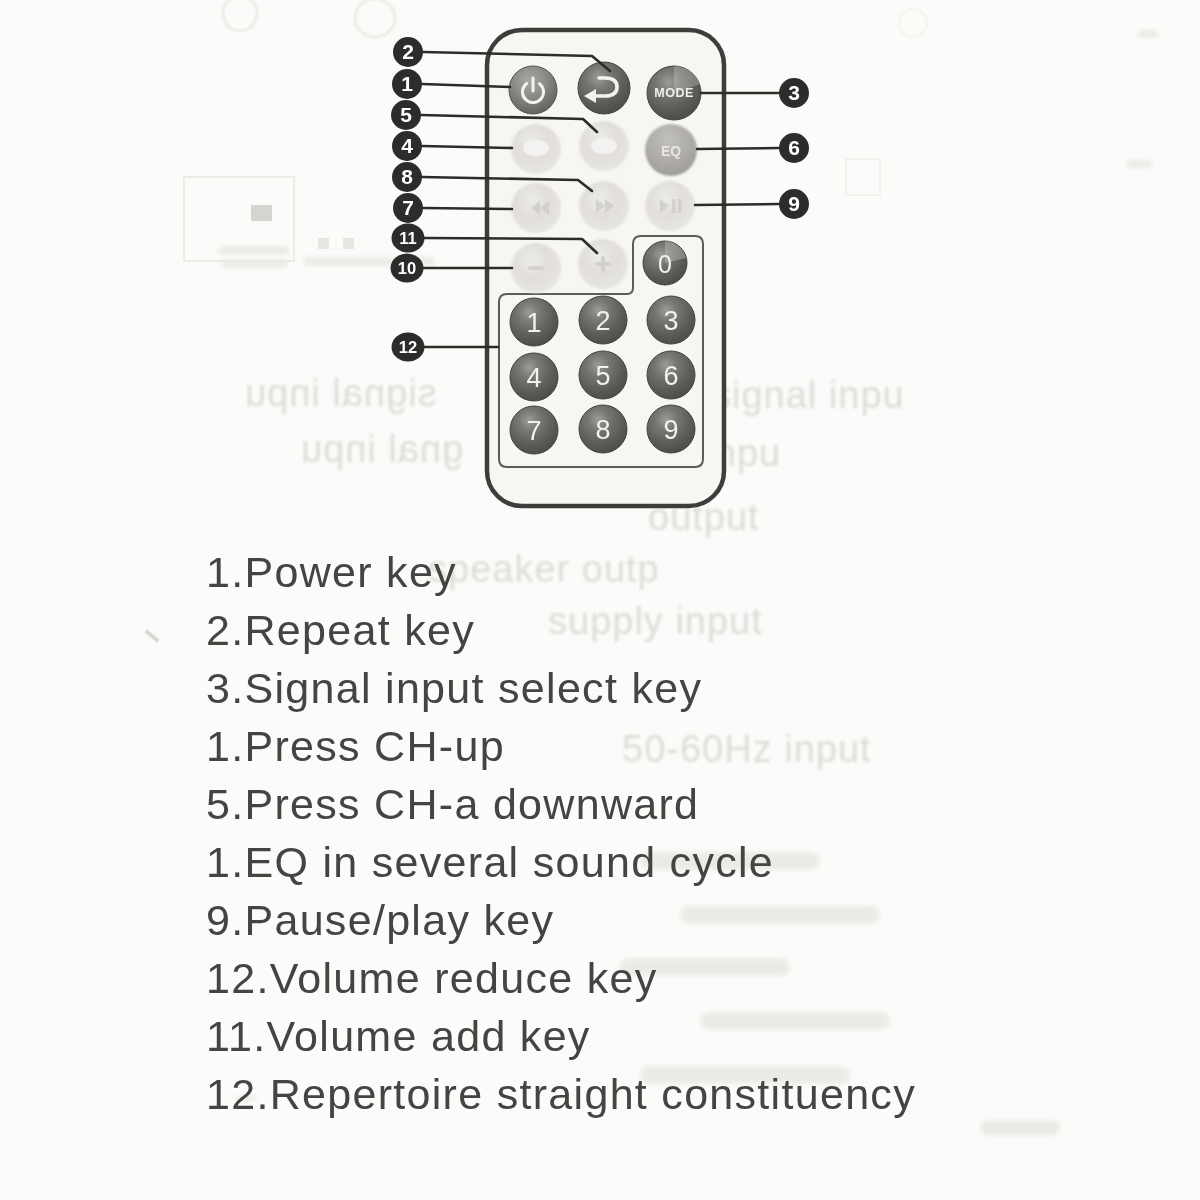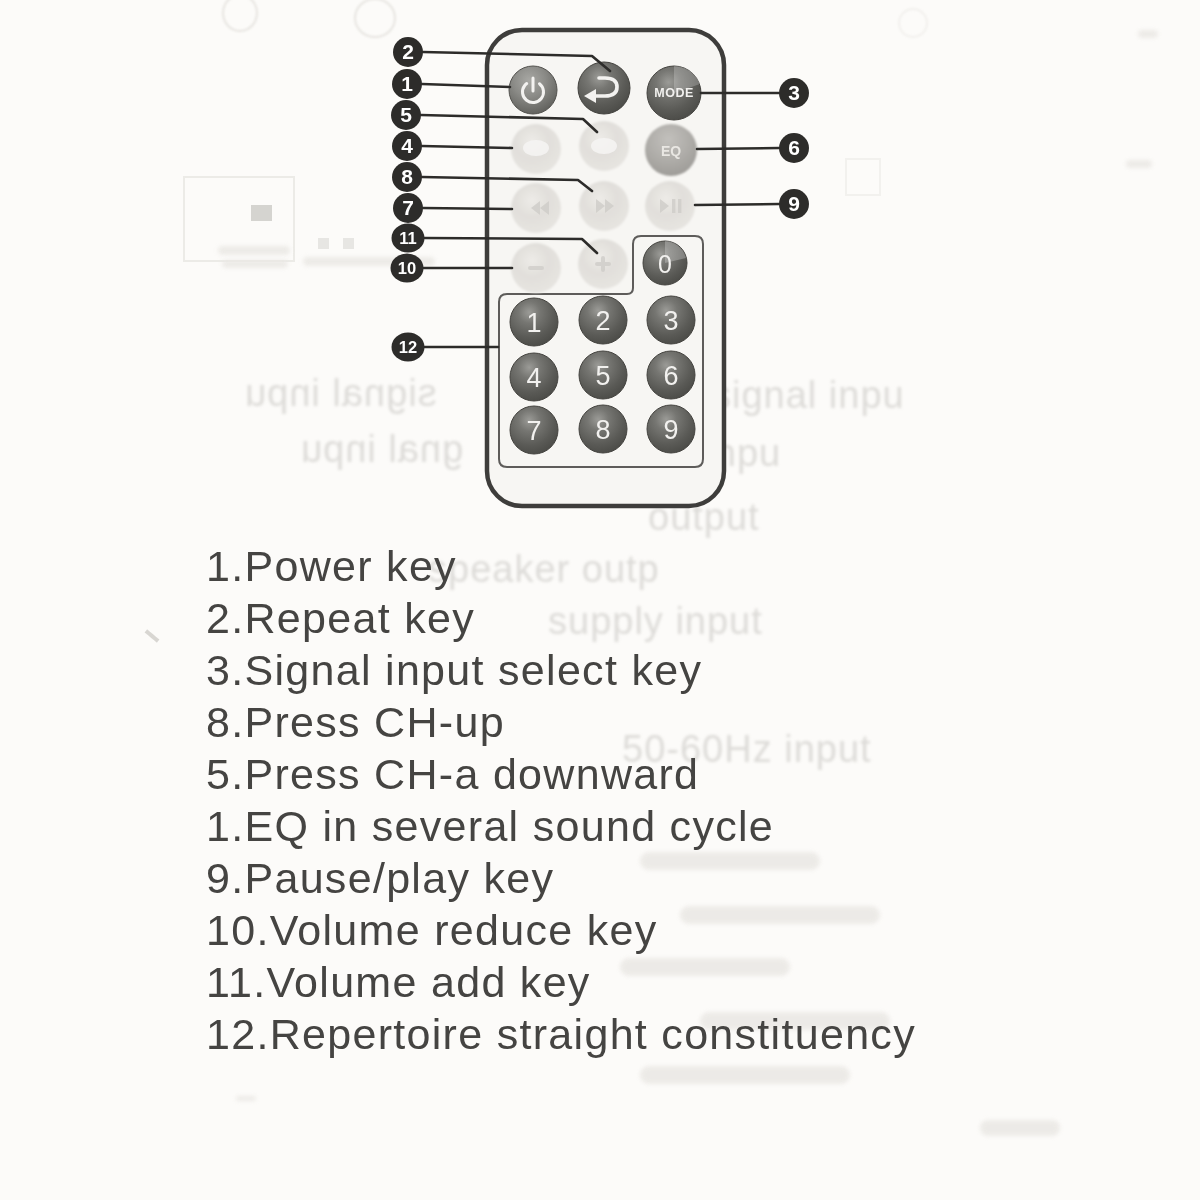--- a/index.html
+++ b/index.html
@@ -16,21 +16,21 @@
   .ghost-bar{position:absolute;background:#e9e7e3;border-radius:9px;filter:blur(2.2px);opacity:.8;}
   .ghost-box{position:absolute;border:2px solid #ecebe7;filter:blur(.6px);}
   .ghost-dot{position:absolute;border:2px solid #e7e5e1;border-radius:50%;filter:blur(.8px);}
   .ghost-sq{position:absolute;background:#c9c7c3;opacity:.75;filter:blur(.7px);}
   .ghost-tick{position:absolute;background:#d8d6d2;transform:rotate(40deg);filter:blur(.6px);}
 
   
   .legend{position:absolute;left:206px;top:540px;}
   .legend-item{
     height:52px;line-height:52px;font-size:43px;letter-spacing:1.3px;
-    color:#454442;white-space:nowrap;
+    color:#454442;white-space:nowrap;margin-top:6px;
   }
 
   svg text{font-family:"Liberation Sans", sans-serif;}
 </style>
 </head>
 <body>
 
 <div class="page">
 
   <div class="ghost-dot" style="left:222px;top:-6px;width:32px;height:34px;"></div>
@@ -272,22 +272,22 @@
           <circle cx="794" cy="204" r="15" fill="#2d2c2a"></circle>
           <text x="794" y="204" dy="0.35em" font-size="21">9</text>
         </g>
     </g>
   </svg>
 
   <div class="legend">
     <div class="legend-item">1.Power key</div>
     <div class="legend-item">2.Repeat key</div>
     <div class="legend-item">3.Signal input select key</div>
-    <div class="legend-item">8.Press CH-up</div>
+    <div class="legend-item">1.Press CH-up</div>
     <div class="legend-item">5.Press CH-a downward</div>
     <div class="legend-item">1.EQ in several sound cycle</div>
     <div class="legend-item">9.Pause/play key</div>
-    <div class="legend-item">10.Volume reduce key</div>
+    <div class="legend-item">12.Volume reduce key</div>
     <div class="legend-item">11.Volume add key</div>
     <div class="legend-item">12.Repertoire straight constituency</div>
   </div>
 
 </div>
 
 </body></html>

